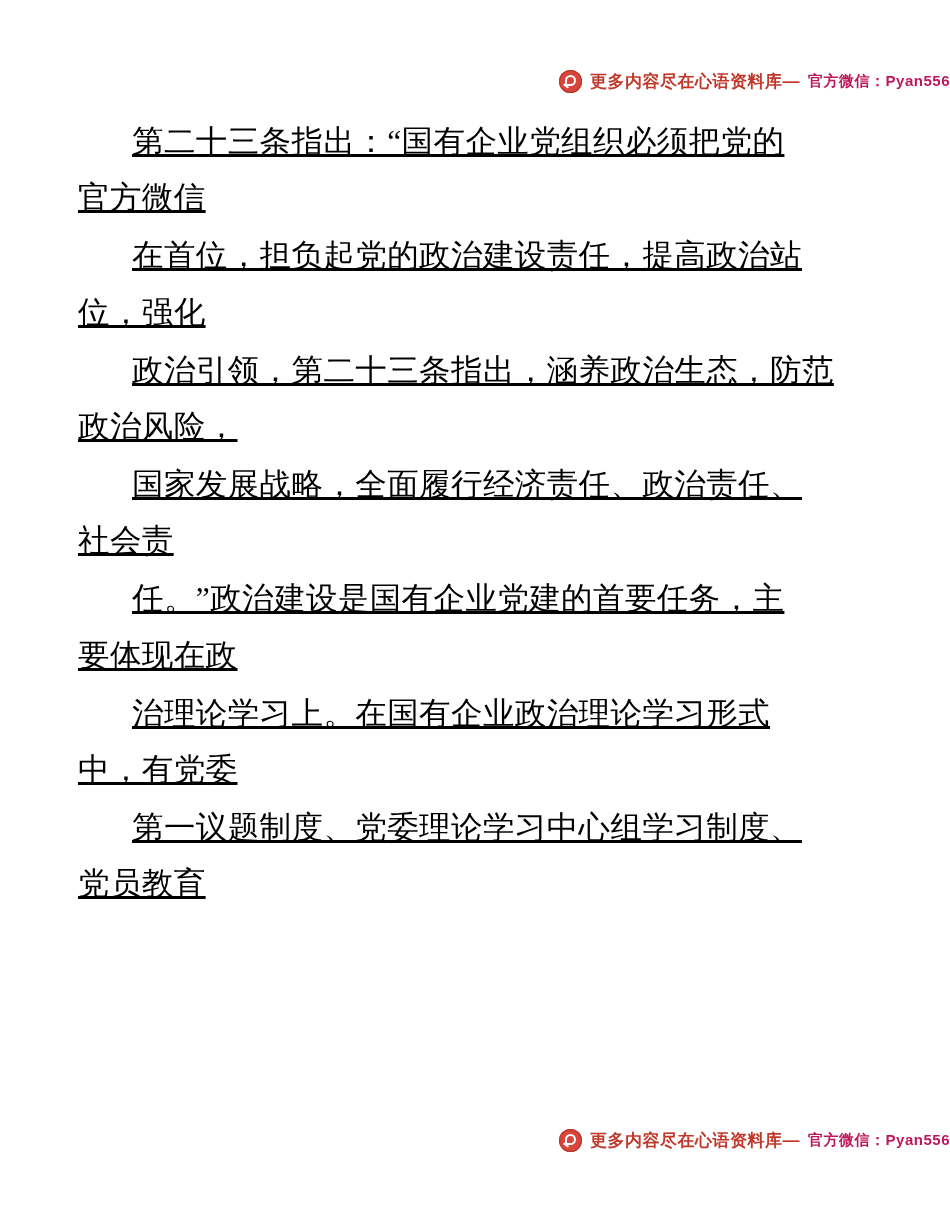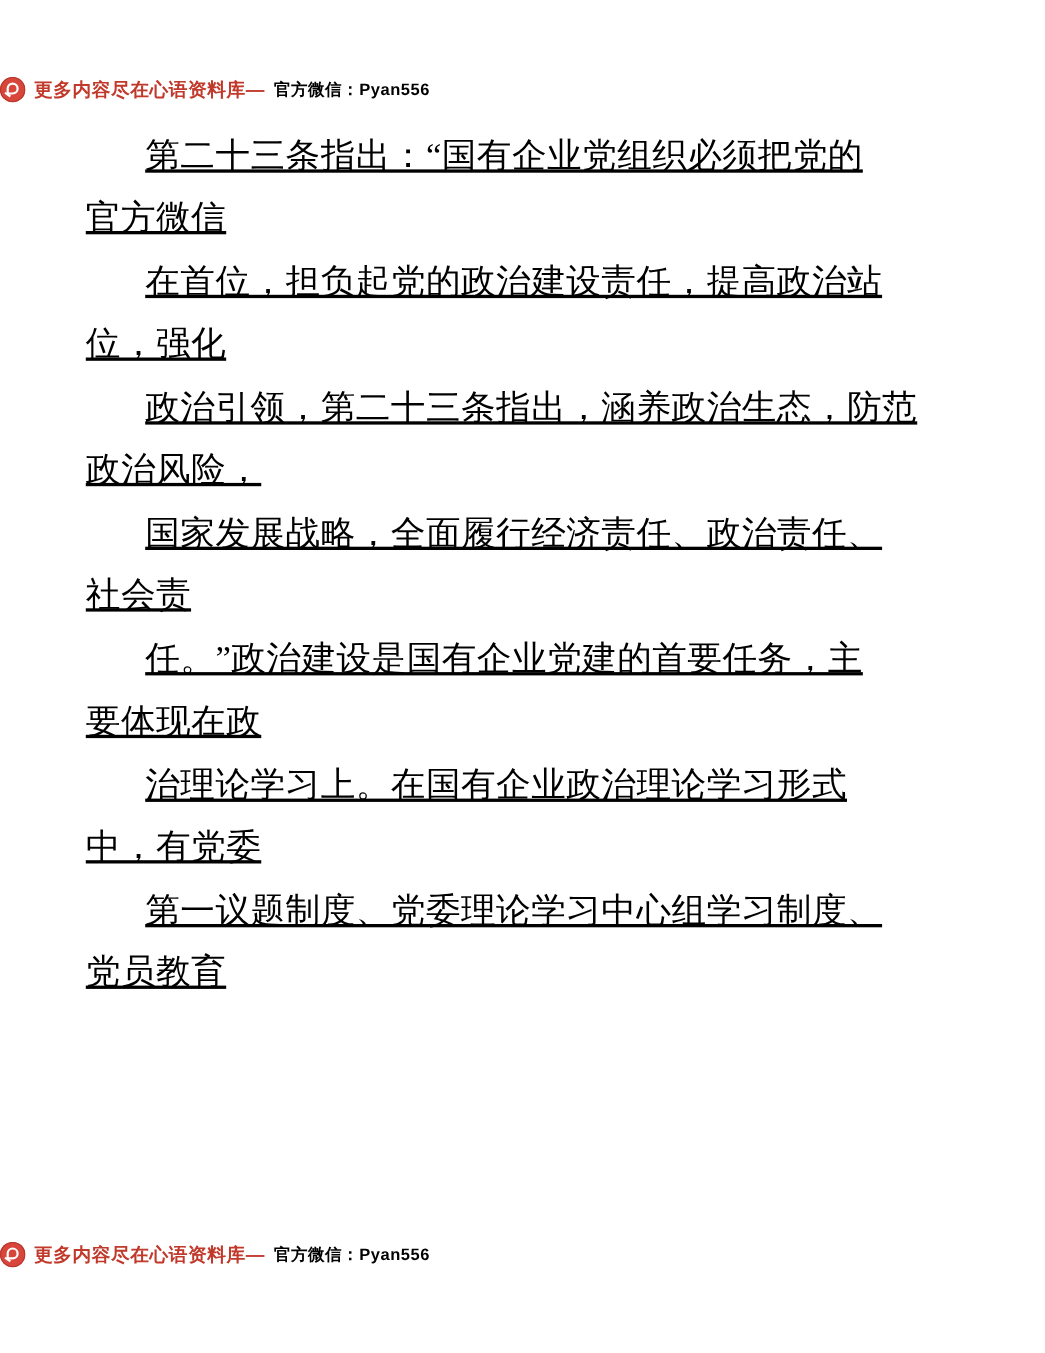--- a/index.html
+++ b/index.html
@@ -22,21 +22,21 @@
     padding: 0;
     position: relative;
     display: flex;
     flex-direction: column;
   }
 
   
   .promo {
     display: flex;
     align-items: center;
-    justify-content: flex-start;
+    justify-content: flex-end;
     gap: 8px;
     width: 100%;
   }
   .promo-top { margin-top: 70px; }
   .promo-bottom { position: absolute; left: 0; bottom: 78px; }
 
   .promo-badge {
     width: 23px;
     height: 23px;
     border-radius: 50%;
@@ -71,21 +71,21 @@
     font-size: 17px;
     font-weight: bold;
     color: #c0392b;
     letter-spacing: 0.5px;
     white-space: nowrap;
   }
   .promo-sub {
     font-family: "Liberation Sans", "DejaVu Sans", sans-serif;
     font-size: 15px;
     font-weight: bold;
-    color: #000000;
+    color: #be185d;
     letter-spacing: 0.5px;
     white-space: nowrap;
   }
 
   
   .content {
     padding: 0 78px 0 78px;
     margin-top: 22px;
   }
   .para {

